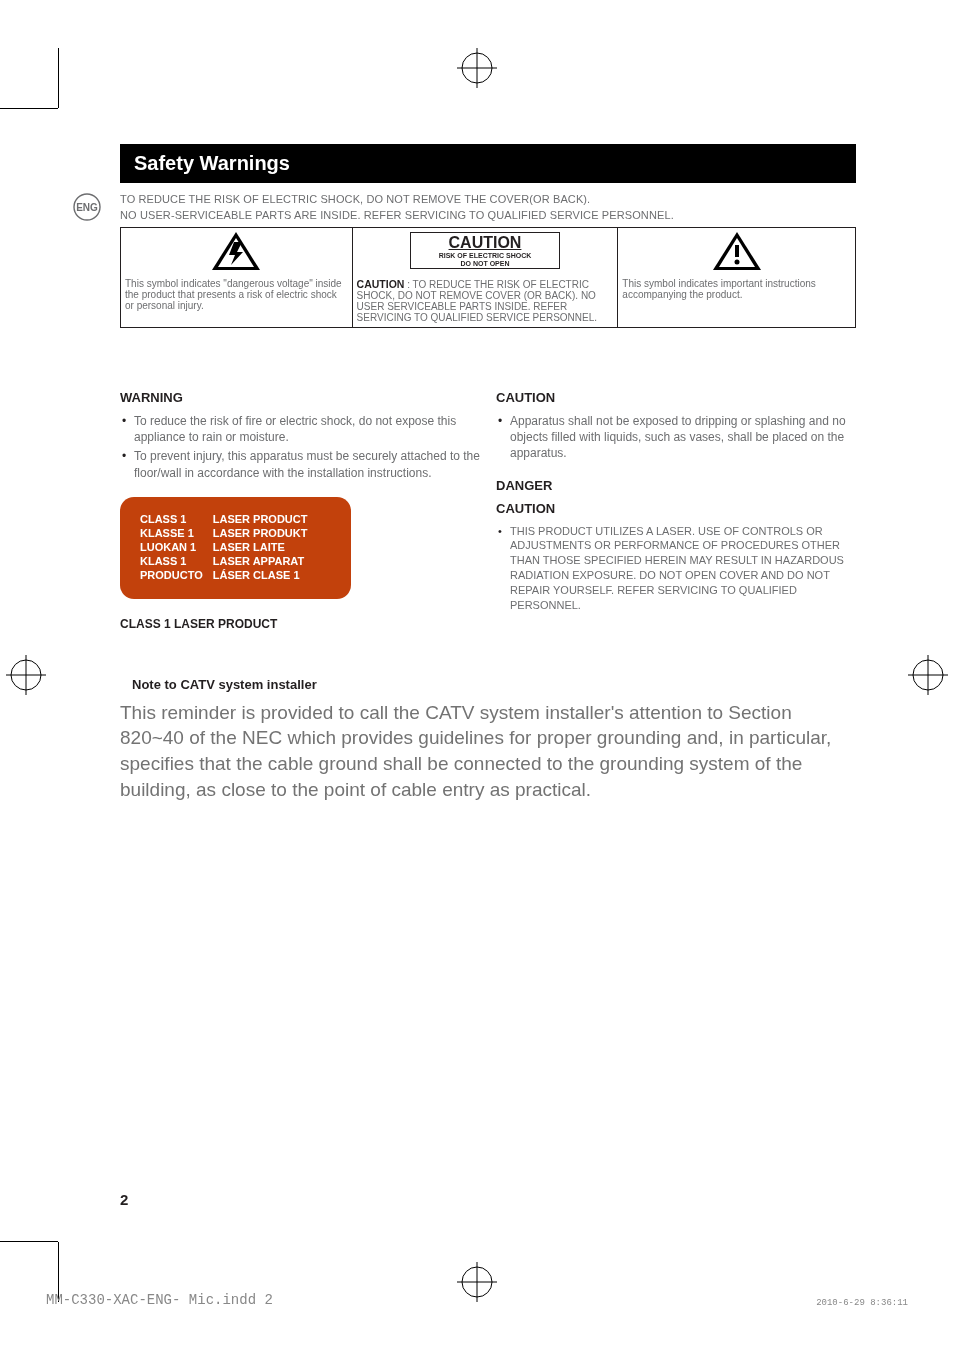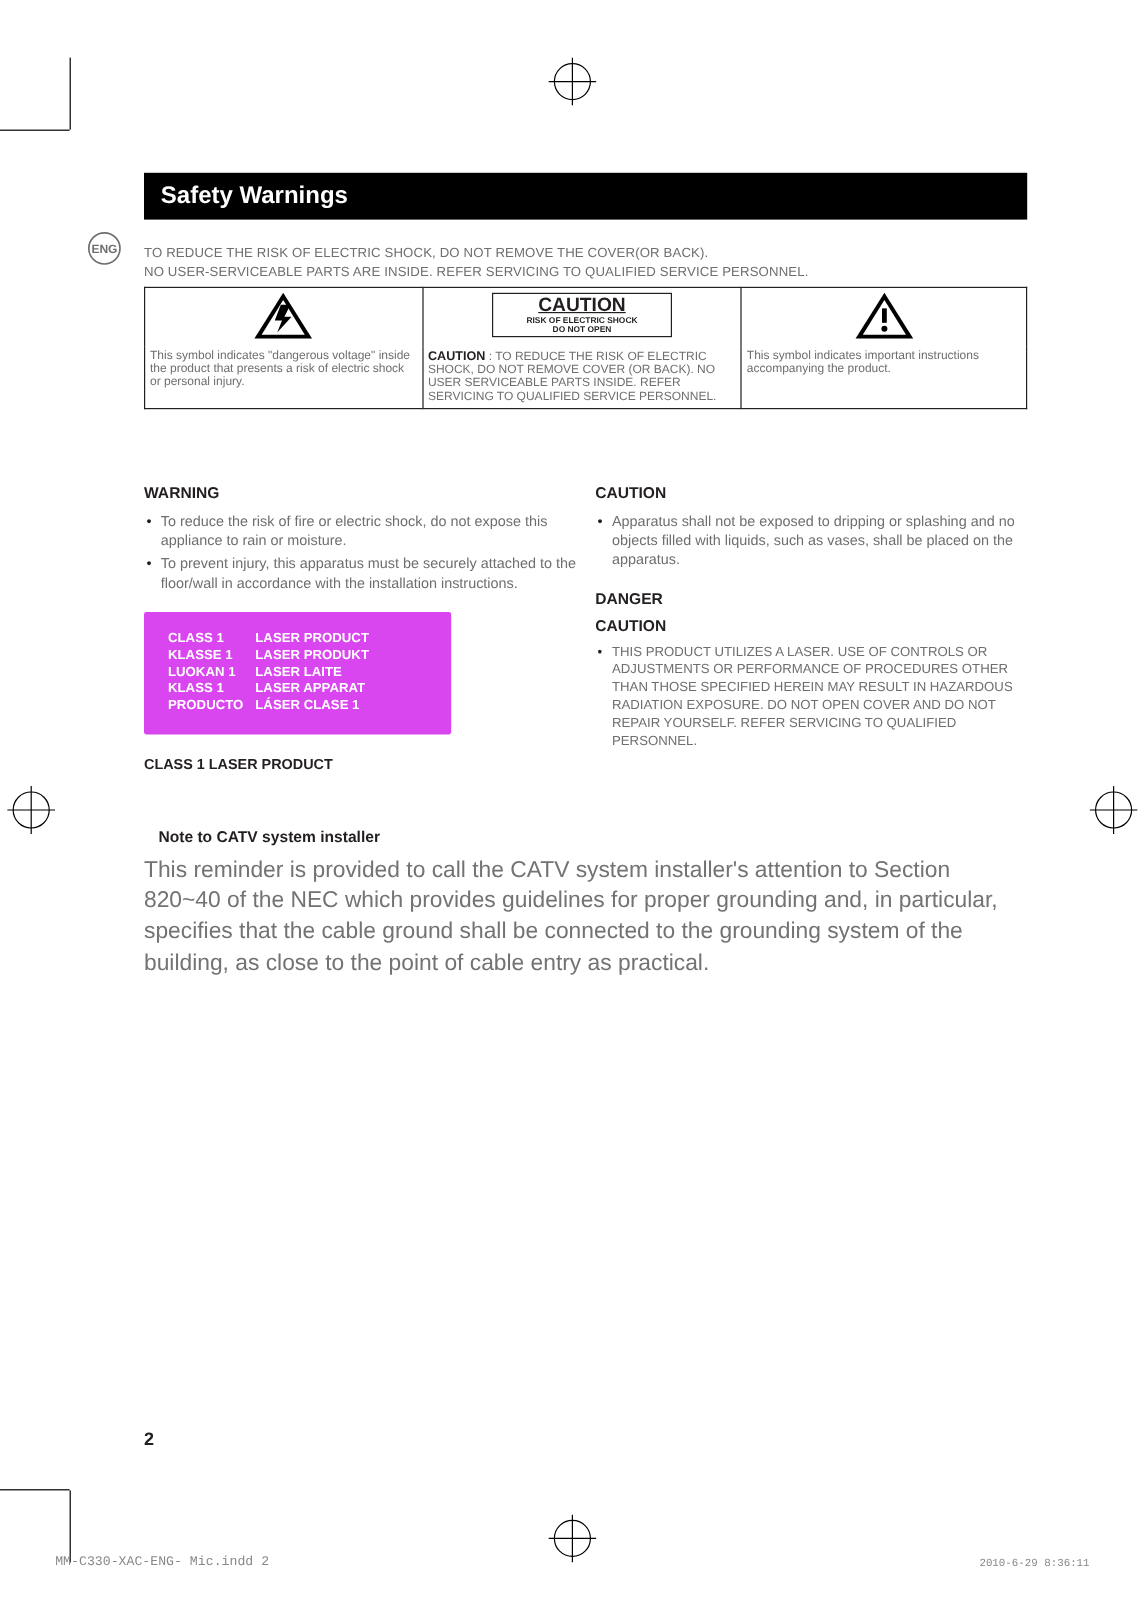--- a/index.html
+++ b/index.html
@@ -12,21 +12,21 @@
   .crop-left { position: absolute; top: 50%; left: 6px; transform: translateY(-50%); }
   .crop-right { position: absolute; top: 50%; right: 6px; transform: translateY(-50%); }
   .crop svg { display: block; }
   .corner-tl-v { position: absolute; top: 48px; left: 58px; width: 0; height: 60px; border-left: 1px solid #000; }
   .corner-tl-h { position: absolute; top: 108px; left: 0; width: 58px; height: 0; border-top: 1px solid #000; }
   .corner-bl-v { position: absolute; bottom: 48px; left: 58px; width: 0; height: 60px; border-left: 1px solid #000; }
   .corner-bl-h { position: absolute; bottom: 108px; left: 0; width: 58px; height: 0; border-top: 1px solid #000; }
 
   .content { position: absolute; left: 120px; top: 144px; width: 736px; }
 
-  .title-bar { background: #000; color: #fff; font-weight: bold; font-size: 20px; padding: 8px 14px 8px 14px; margin-bottom: 22px; }
+  .title-bar { background: #000; color: #fff; font-weight: bold; font-size: 20px; padding: 8px 14px 8px 14px; margin-bottom: 10px; }
 
   .eng-badge { position: absolute; left: -48px; top: 48px; }
 
   .intro { font-size: 11px; color: #6d6e70; letter-spacing: 0.01em; margin-bottom: 4px; }
 
   .caution-table { width: 100%; border-collapse: collapse; margin-top: 6px; }
   .caution-table td { border: 1px solid #231f20; vertical-align: top; font-size: 10px; color: #6d6e70; padding: 2px 4px 2px 4px; }
   .caution-table td.sym { width: 232px; }
   .caution-table td.mid { width: 266px; }
   .caution-table td.right { width: 238px; margin-top: 16px; }
@@ -44,31 +44,31 @@
 
   .two-col { display: flex; gap: 16px; margin-top: 62px; }
   .col { flex: 1; font-size: 12px; }
 
   .sec-head { font-size: 13px; font-weight: bold; margin-bottom: 8px; color: #231f20; }
   .bullets { list-style: none; padding-left: 0; margin-bottom: 16px; }
   .bullets li { position: relative; padding-left: 14px; color: #6d6e70; line-height: 1.35; margin-bottom: 3px; }
   .bullets li::before { content: "•"; position: absolute; left: 2px; top: 0; color: #231f20; }
   .para { color: #6d6e70; line-height: 1.3; margin-bottom: 12px; }
 
-  .laser-box { background: #d946ef; border-radius: 2px; padding: 16px 20px; width: 256px; margin: 12px 0 18px 0; }
+  .laser-box { background: #c2410c; border-radius: 14px; padding: 16px 20px; width: 231px; margin: 12px 0 18px 0; }
   .laser-box table { border-collapse: collapse; }
   .laser-box td { color: #fff; font-weight: bold; font-size: 11px; padding: 0 10px 2px 0; white-space: nowrap; }
 
   .sub-head { font-size: 12px; font-weight: bold; margin-bottom: 6px; color: #231f20; }
 
   .note-head { font-size: 13px; font-weight: bold; margin-top: 40px; margin-bottom: 8px; padding-left: 12px; }
   .note-body { font-size: 19px; color: #737373; line-height: 1.35; }
 
   .page-num { position: absolute; left: 120px; bottom: 142px; font-size: 15px; font-weight: bold; }
-  .footer-left { position: absolute; left: 46px; bottom: 42px; font-size: 11px; color: #888; font-family: "Courier New", monospace; }
+  .footer-left { position: absolute; left: 46px; bottom: 42px; font-size: 14px; color: #888; font-family: "Courier New", monospace; }
   .footer-right { position: absolute; right: 46px; bottom: 42px; font-size: 9px; color: #888; font-family: "Courier New", monospace; }
 </style>
 </head>
 <body>
 
 <div class="page">
 
   <div class="crop crop-top">
     <svg width="40" height="40" viewBox="0 0 40 40">
         <circle cx="20" cy="20" r="15" fill="none" stroke="#000" stroke-width="1"></circle>

